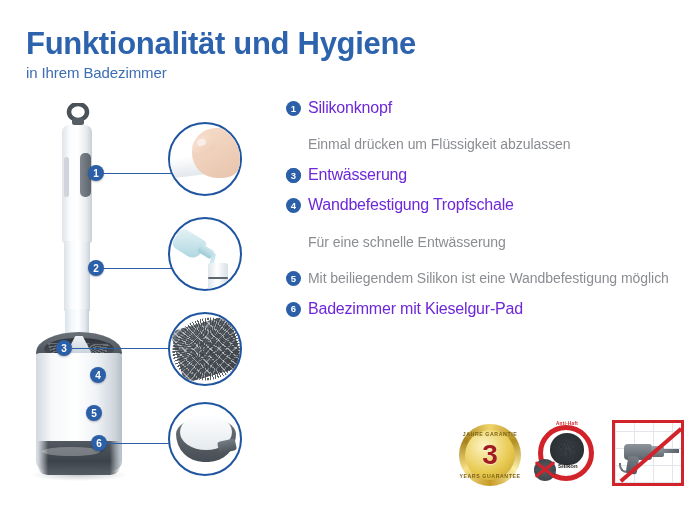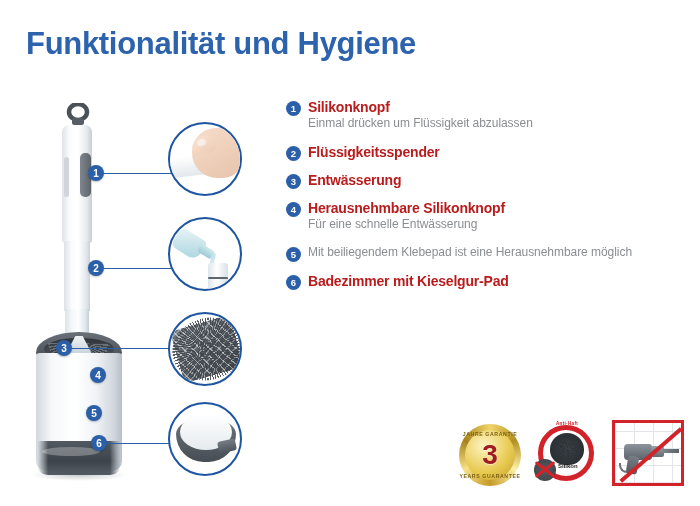--- a/index.html
+++ b/index.html
@@ -28,26 +28,26 @@
   .feature { position:relative; padding-left:22px; margin-bottom:12px; }
   .f-badge {
     position:absolute; left:0; top:2px;
     width:15px; height:15px; border-radius:50%;
     background:#2b5fa8; color:#fff;
     font-size:9.5px; font-weight:bold;
     display:flex; align-items:center; justify-content:center;
     line-height:1;
   }
   .f-title {
-    font-size:14px; font-weight:bold; color:#b91c1c;
+    font-size:16px; font-weight:normal; color:#6d28d9;
     line-height:1.15; letter-spacing:-0.2px; white-space:nowrap;
   }
   .f-desc {
-    font-size:12px; color:#8a8d91; line-height:1.32;
-    margin-top:1px; letter-spacing:-0.05px;
+    font-size:14px; color:#8a8d91; line-height:1.32;
+    margin-top:18px; letter-spacing:-0.05px;
   }
 
   
   .product { position:absolute; left:0; top:95px; width:160px; height:390px; }
 
   .hang-loop { position:absolute; left:66px; top:8px; width:24px; height:24px; }
   .handle-top {
     position:absolute; left:62px; top:30px; width:30px; height:118px;
     background:linear-gradient(90deg,#dfe3e7 0%,#fbfcfd 26%,#ffffff 52%,#e6eaee 82%,#c8ced5 100%);
     border-radius:7px 7px 3px 3px;
@@ -312,20 +312,21 @@
     background:#d2232a; transform:rotate(-41deg); transform-origin:50% 50%;
   }
 </style>
 </head>
 <body>
 
 <div id="page">
 
   <div class="header">
     <div class="title">Funktionalität und Hygiene</div>
+    <div class="subtitle">in Ihrem Badezimmer</div>
   </div>
 
   <div class="product">
 
     <svg class="hang-loop" viewBox="0 0 24 24">
       <ellipse cx="12" cy="9" rx="9" ry="8" fill="none" stroke="#4b5158" stroke-width="4.5"></ellipse>
       <ellipse cx="12" cy="9" rx="5" ry="4.5" fill="#ffffff"></ellipse>
       <rect x="6" y="15" width="12" height="7" rx="2.5" fill="#565d65"></rect>
     </svg>
 
@@ -395,37 +396,36 @@
   <div class="features">
 
     <div class="feature">
       <div class="f-badge">1</div>
       <div class="f-title">Silikonknopf</div>
       <div class="f-desc">Einmal drücken um Flüssigkeit abzulassen</div>
     </div>
 
     <div class="feature">
       <div class="f-badge">2</div>
-      <div class="f-title">Flüssigkeitsspender</div>
     </div>
 
     <div class="feature">
       <div class="f-badge">3</div>
       <div class="f-title">Entwässerung</div>
     </div>
 
     <div class="feature">
       <div class="f-badge">4</div>
-      <div class="f-title">Herausnehmbare Silikonknopf</div>
+      <div class="f-title">Wandbefestigung Tropfschale</div>
       <div class="f-desc">Für eine schnelle Entwässerung</div>
     </div>
 
     <div class="feature">
       <div class="f-badge">5</div>
-      <div class="f-desc">Mit beiliegendem Klebepad ist eine Herausnehmbare möglich</div>
+      <div class="f-desc">Mit beiliegendem Silikon ist eine Wandbefestigung möglich</div>
     </div>
 
     <div class="feature">
       <div class="f-badge">6</div>
       <div class="f-title">Badezimmer mit Kieselgur-Pad</div>
     </div>
   </div>
 
   <div class="badges">
 

